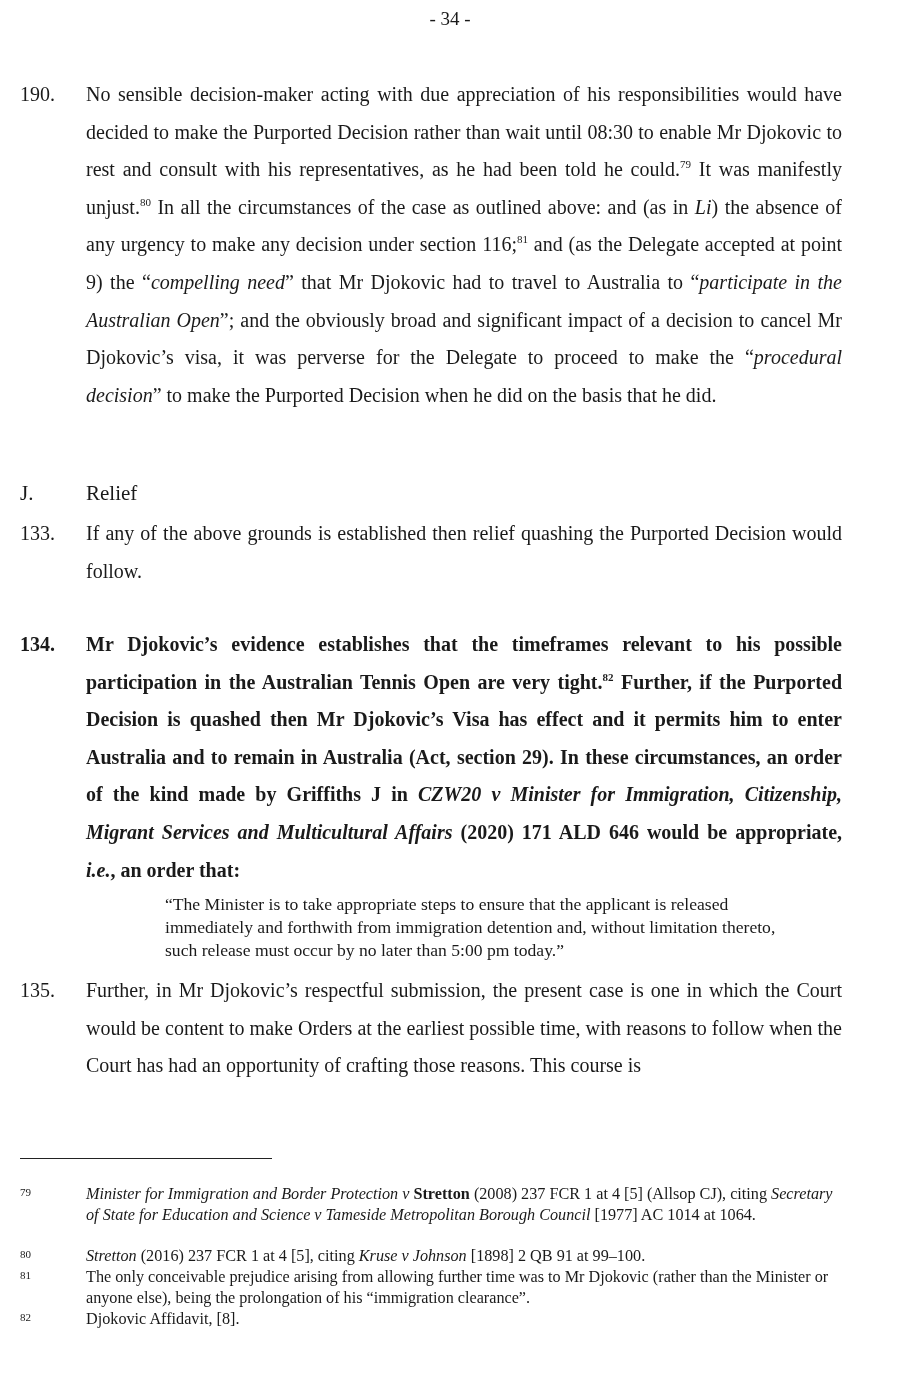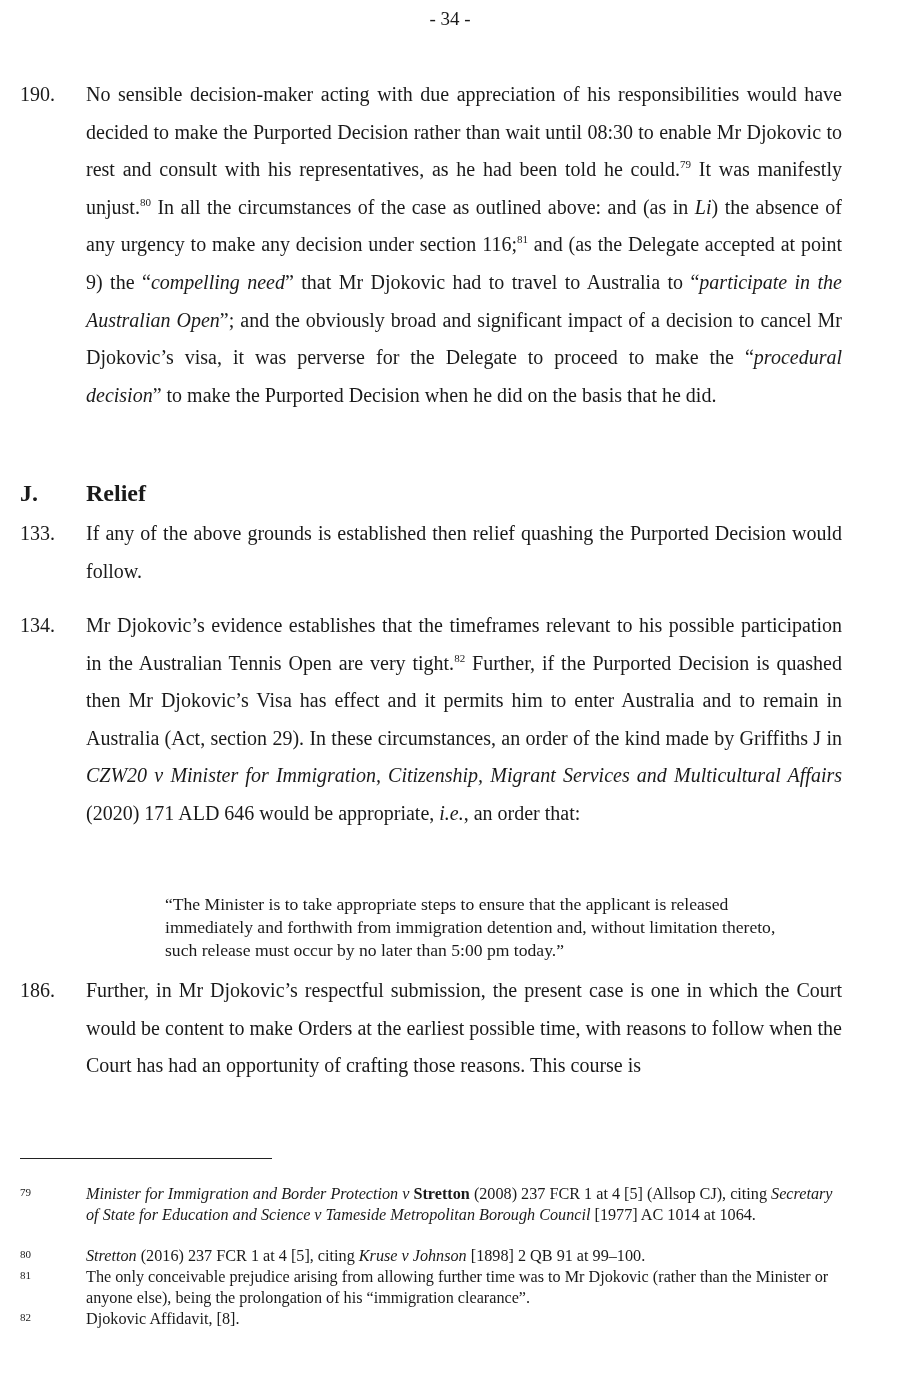--- a/index.html
+++ b/index.html
@@ -2,21 +2,21 @@
 <html><head>
   <meta charset="utf-8">
   <style>
     html, body { margin: 0; padding: 0; background: #ffffff; }
     body { width: 900px; height: 1376px; position: relative; overflow: hidden;
       font-family: "Liberation Serif", "DejaVu Serif", serif; color: #1a1a1a; }
     .page-num { position: absolute; top: 8px; left: 0; width: 900px; text-align: center; font-size: 19px; }
     .para { position: absolute; left: 20px; width: 822px; font-size: 20px; line-height: 37.6px; }
     .para .num { position: absolute; left: 0; top: 0; }
     .para .body { margin-left: 66px; text-align: justify; text-align-last: left; }
-    .heading { position: absolute; left: 20px; top: 478px; font-size: 24px; font-weight: bold; line-height: 30px; }
+    .heading { position: absolute; left: 20px; top: 478px; font-size: 21px; font-weight: normal; line-height: 30px; }
     .heading .hnum { display: inline-block; width: 66px; }
     .quote { position: absolute; left: 165px; width: 640px; top: 893px; font-size: 17.6px; line-height: 23px; }
     sup { font-size: 11px; line-height: 0; vertical-align: 0; position: relative; top: -8px; }
     .fn-rule { position: absolute; left: 20px; top: 1158px; width: 252px; height: 0; border-top: 1.3px solid #222; }
     .fn { position: absolute; left: 20px; width: 822px; font-size: 16.2px; line-height: 20.5px; }
     .fn .fnum { position: absolute; left: 0; top: -2px; font-size: 11px; }
     .fn .fbody { margin-left: 66px; }
     i { font-style: italic; }
     b { font-weight: bold; }
   </style>
@@ -32,29 +32,29 @@
 
 <div class="heading">
   <span class="hnum">J.</span><span>Relief</span>
 </div>
 
 <div class="para" style="top:515px;">
   <span class="num">133.</span>
   <div class="body"><span>If any of the above grounds is established then relief quashing the Purported Decision would follow.</span></div>
 </div>
 
-<div class="para" style="top:607px;">
+<div class="para" style="top:626px;font-weight:bold;">
   <span class="num">134.</span>
   <div class="body"><span>Mr Djokovic’s evidence establishes that the timeframes relevant to his possible participation in the Australian Tennis Open are very tight.</span><sup>82</sup><span>  Further, if the Purported Decision is quashed then Mr Djokovic’s Visa has effect and it permits him to enter Australia and to remain in Australia (Act, section 29).  In these circumstances, an order of the kind made by Griffiths J in </span><i>CZW20 v Minister for Immigration, Citizenship, Migrant Services and Multicultural Affairs</i><span> (2020) 171 ALD 646 would be appropriate, </span><i>i.e.</i><span>, an order that:</span></div>
 </div>
 
 <div class="quote"><span>“The Minister is to take appropriate steps to ensure that the applicant is released immediately and forthwith from immigration detention and, without limitation thereto, such release must occur by no later than 5:00 pm today.”</span></div>
 
 <div class="para" style="top:972px;">
-  <span class="num">186.</span>
+  <span class="num">135.</span>
   <div class="body"><span>Further, in Mr Djokovic’s respectful submission, the present case is one in which the Court would be content to make Orders at the earliest possible time, with reasons to follow when the Court has had an opportunity of crafting those reasons.  This course is</span></div>
 </div>
 
 <div class="fn-rule"></div>
 
 <div class="fn" style="top:1184px;">
   <span class="fnum">79</span>
   <div class="fbody"><i>Minister for Immigration and Border Protection v </i><b>Stretton</b><span> (2008) 237 FCR 1 at 4 [5] (Allsop CJ), citing </span><i>Secretary of State for Education and Science v Tameside Metropolitan Borough Council</i><span> [1977] AC 1014 at 1064.</span></div>
 </div>
 <div class="fn" style="top:1246px;">

